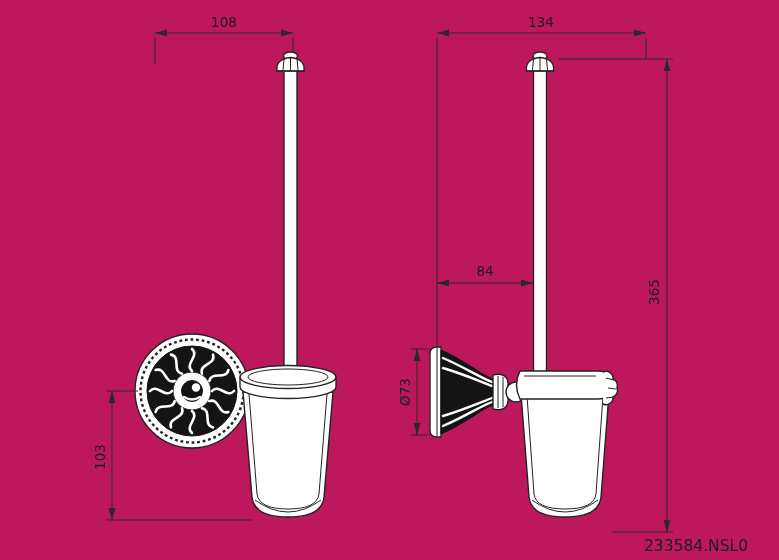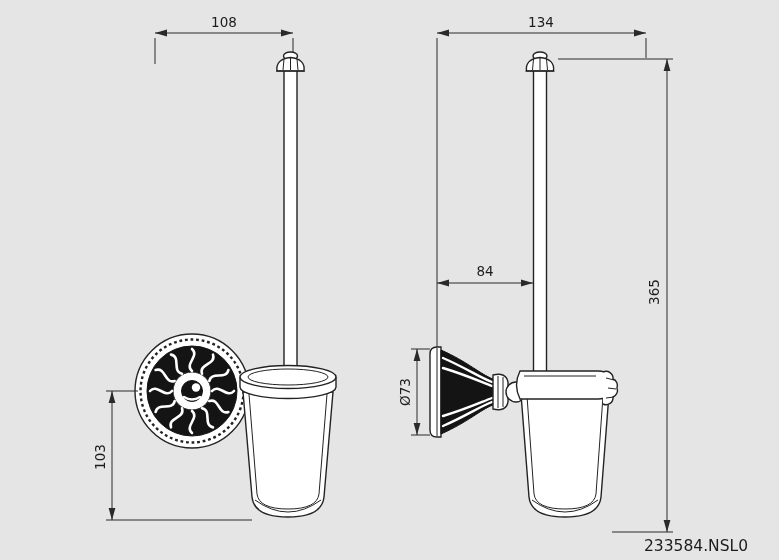--- a/index.html
+++ b/index.html
@@ -1,17 +1,17 @@
 <!DOCTYPE html>
 <html><head>
 <meta charset="utf-8">
 <style>
   html,body{margin:0;padding:0;background:#ffffff;}
   body{width:779px;height:560px;overflow:hidden;font-family:"DejaVu Sans",sans-serif;}
-  .stage{position:relative;width:779px;height:560px;background:#e5e5e5;text-align:center;}
+  .stage{position:relative;width:779px;height:560px;background:#be185d;text-align:center;}
   svg{display:block;}
   .dim-text{font-family:"DejaVu Sans",sans-serif;font-size:13.5px;fill:#1c1c1c;}
   .pn-text{font-family:"DejaVu Sans",sans-serif;font-size:15.5px;fill:#1c1c1c;}
   .outline{stroke:#232323;stroke-width:1.4;fill:#ffffff;}
   .thin{stroke:#232323;stroke-width:1;fill:none;}
   .dimline{stroke:#2a2a2a;stroke-width:1;fill:none;}
   .dark{fill:#141414;stroke:#141414;}
   .whiteline{stroke:#ffffff;stroke-width:2.4;fill:none;stroke-linecap:round;}
 </style>
 </head>

